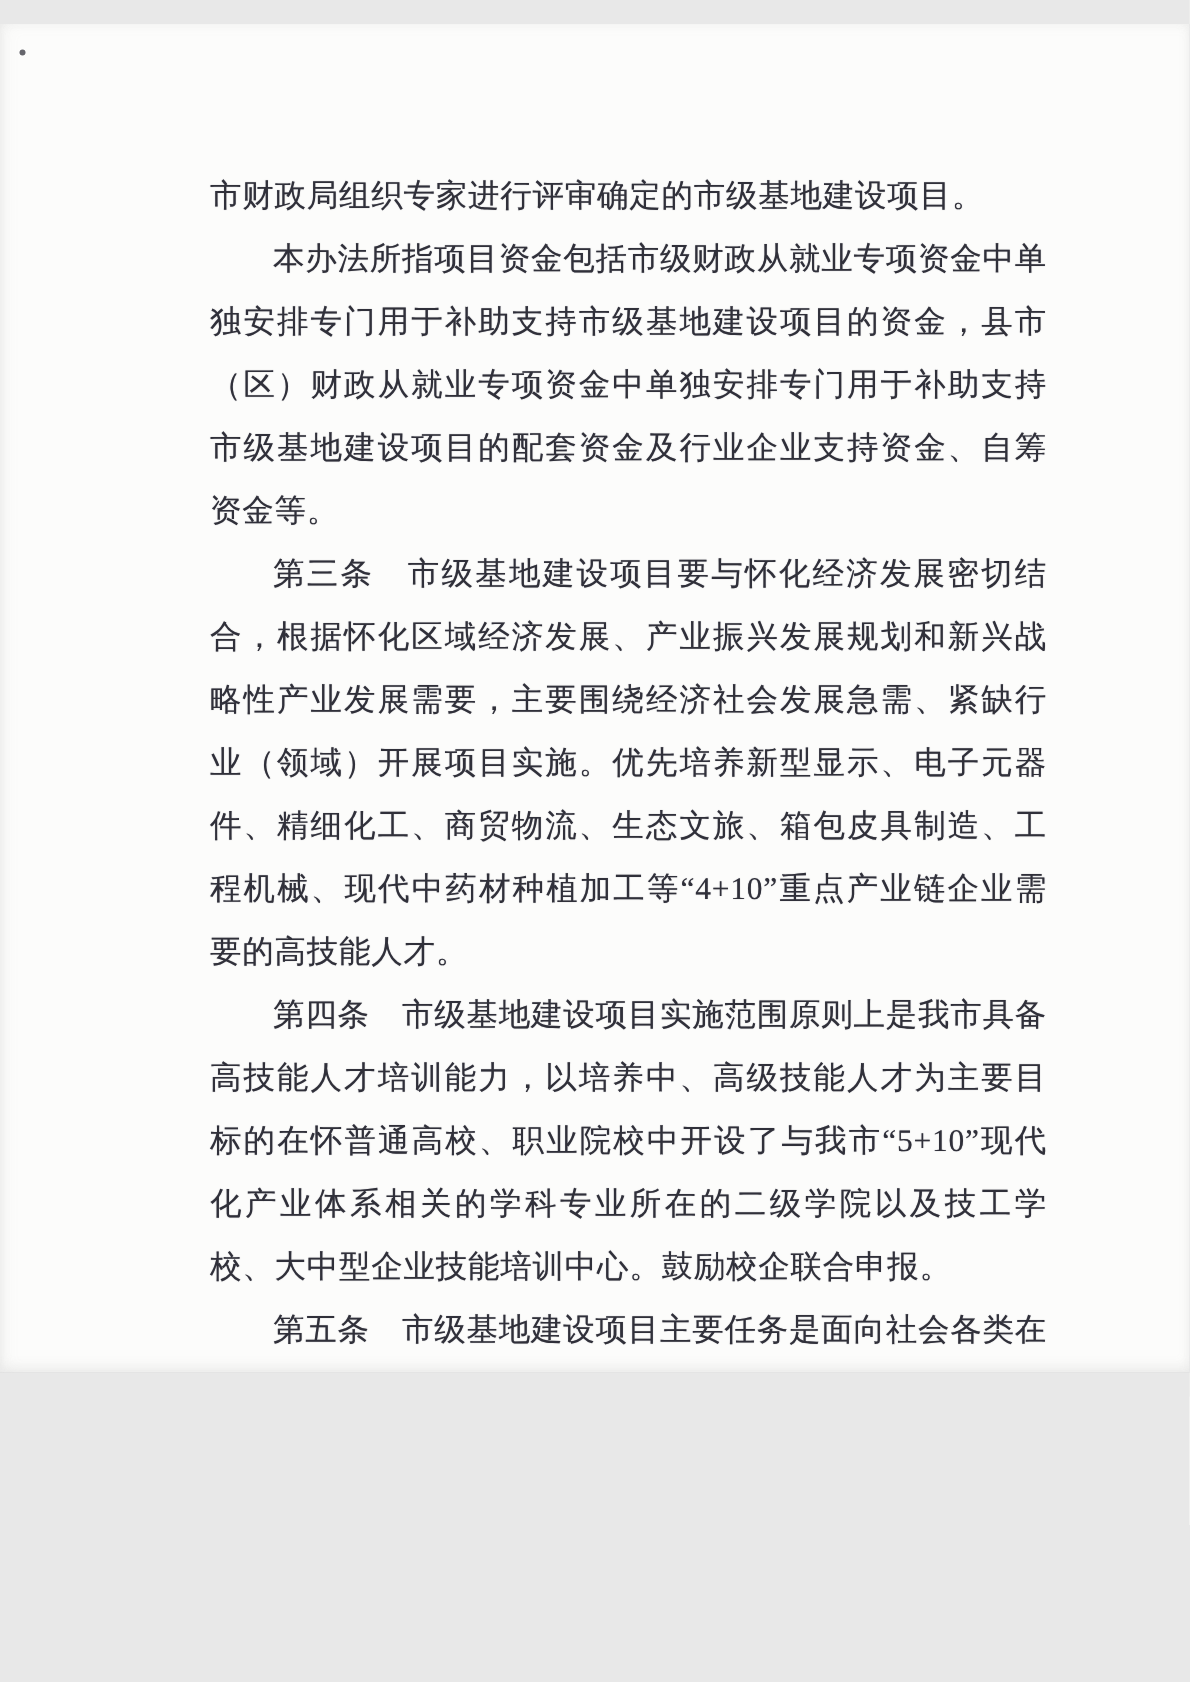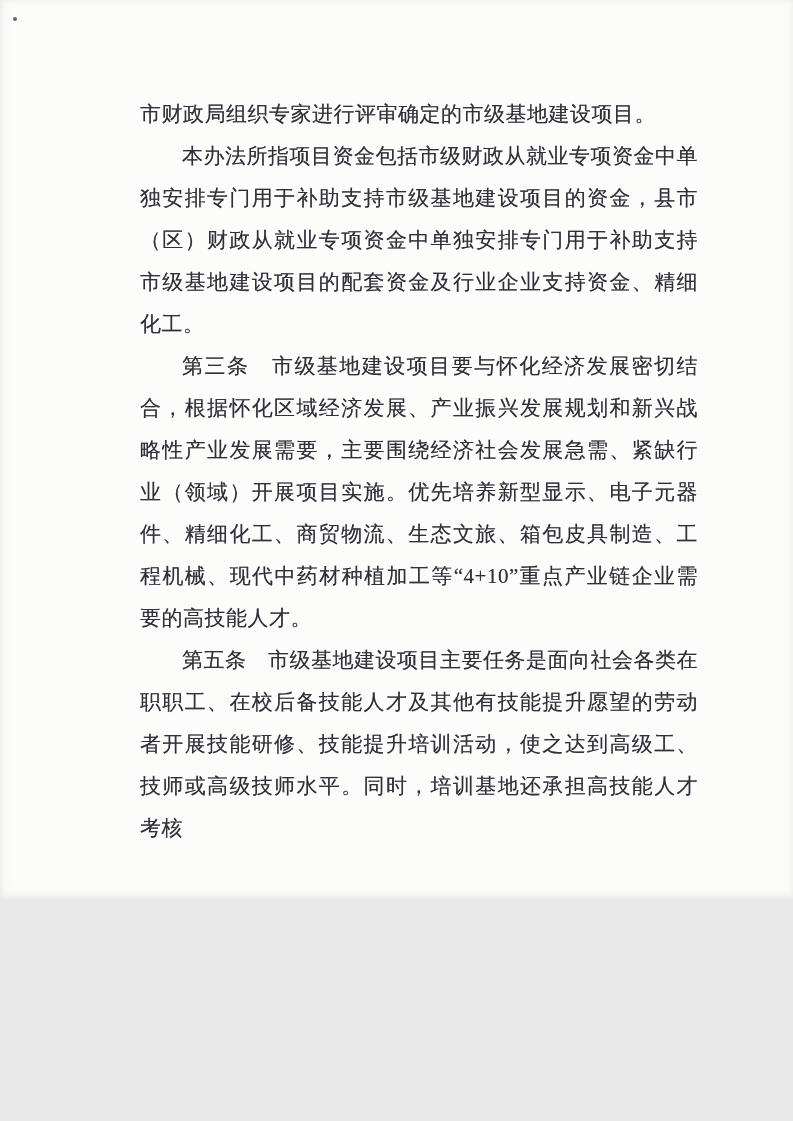--- a/index.html
+++ b/index.html
@@ -4,21 +4,21 @@
 <style>
   html, body {
     margin: 0;
     padding: 0;
     background: #e8e8e8;
   }
   .page {
     position: relative;
     width: 793px;
     height: 899px;
-    margin: 0 auto;
+    margin: 16px auto;
     background: #fcfcfb;
     overflow: hidden;
     font-family: "Liberation Serif", "DejaVu Serif", serif;
     box-shadow: inset 0 -4px 8px rgba(150,150,150,0.12),
                 inset 4px 0 10px rgba(170,170,170,0.07),
                 inset 0 2px 5px rgba(190,190,190,0.06);
   }
   .content {
     position: absolute;
     left: 140px;
@@ -74,21 +74,22 @@
 </style>
 </head>
 <body>
 
 <div class="page">
   <div class="speck speck-top-left"></div>
   <div class="edge-smudge"></div>
 
   <div class="content" id="document-body">
       <p class="para">市财政局组织专家进行评审确定的市级基地建设项目。</p>
-      <p class="para indent">本办法所指项目资金包括市级财政从就业专项资金中单独安排专门用于补助支持市级基地建设项目的资金，县市（区）财政从就业专项资金中单独安排专门用于补助支持市级基地建设项目的配套资金及行业企业支持资金、精细化工。</p>
+      <p class="para indent">本办法所指项目资金包括市级财政从就业专项资金中单独安排专门用于补助支持市级基地建设项目的资金，县市（区）财政从就业专项资金中单独安排专门用于补助支持市级基地建设项目的配套资金及行业企业支持资金、自筹资金等。</p>
       <p class="para indent">第三条　市级基地建设项目要与怀化经济发展密切结合，根据怀化区域经济发展、产业振兴发展规划和新兴战略性产业发展需要，主要围绕经济社会发展急需、紧缺行业（领域）开展项目实施。优先培养新型显示、电子元器件、精细化工、商贸物流、生态文旅、箱包皮具制造、工程机械、现代中药材种植加工等“4+10”重点产业链企业需要的高技能人才。</p>
+      <p class="para indent">第四条　市级基地建设项目实施范围原则上是我市具备高技能人才培训能力，以培养中、高级技能人才为主要目标的在怀普通高校、职业院校中开设了与我市“5+10”现代化产业体系相关的学科专业所在的二级学院以及技工学校、大中型企业技能培训中心。鼓励校企联合申报。</p>
       <p class="para indent">第五条　市级基地建设项目主要任务是面向社会各类在职职工、在校后备技能人才及其他有技能提升愿望的劳动者开展技能研修、技能提升培训活动，使之达到高级工、技师或高级技师水平。同时，培训基地还承担高技能人才考核</p>
     </div>
 
   <div class="page-number">4</div>
 
   <div class="speck speck-bottom"></div>
 </div>
 
 </body></html>

